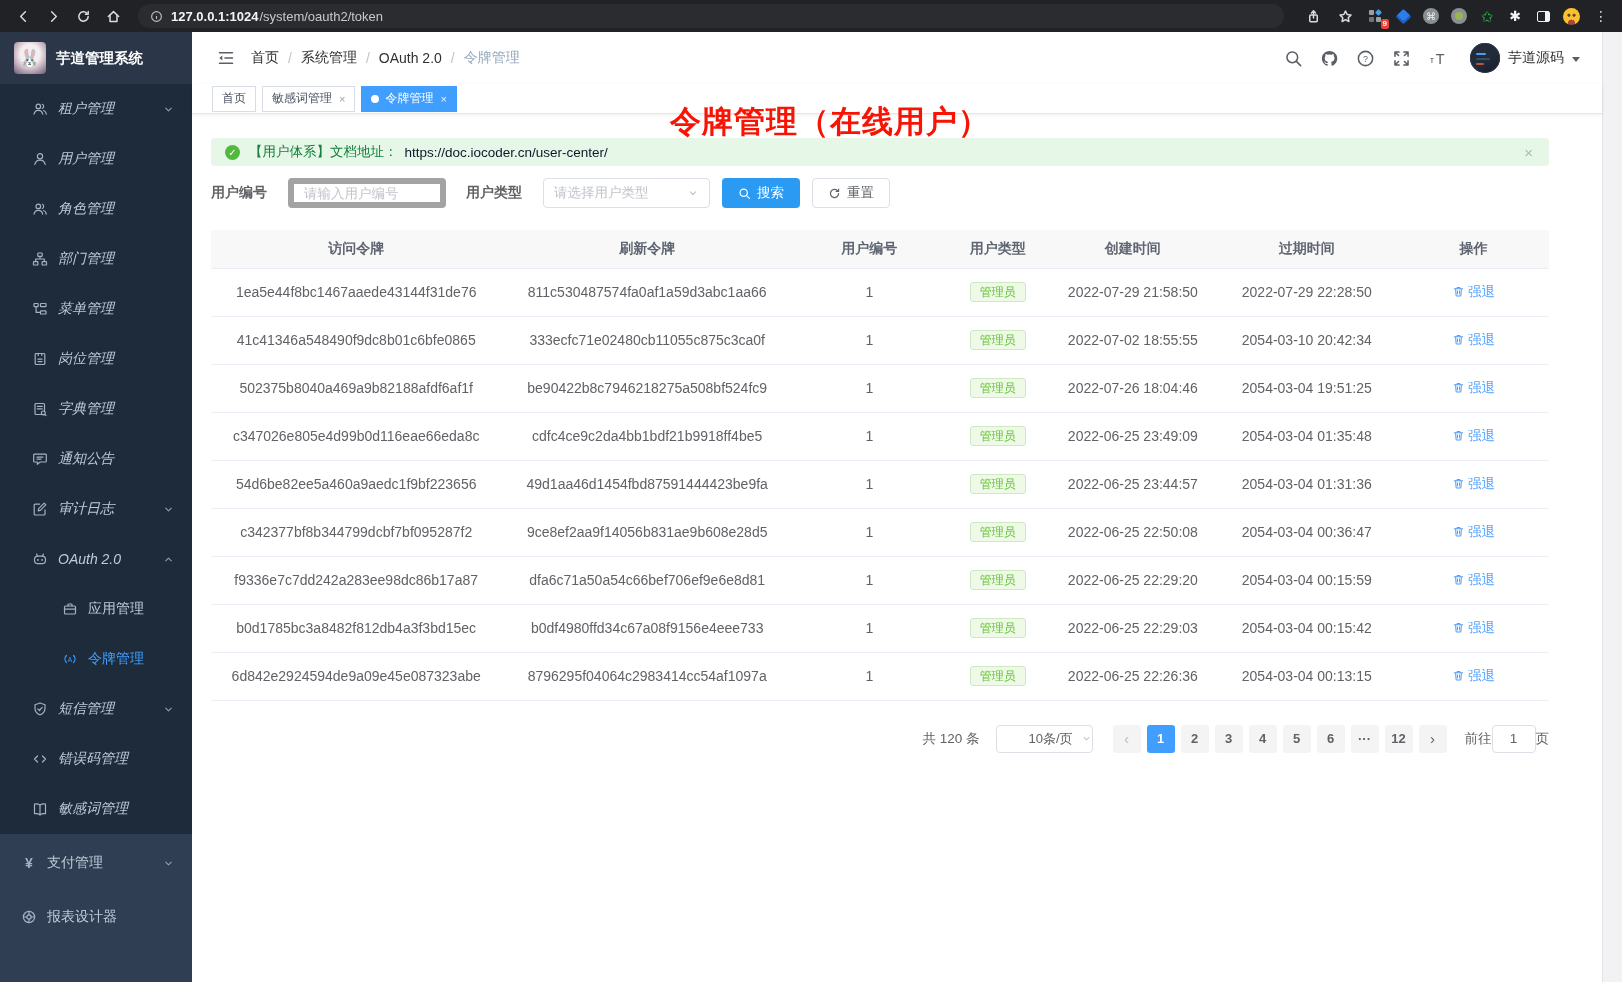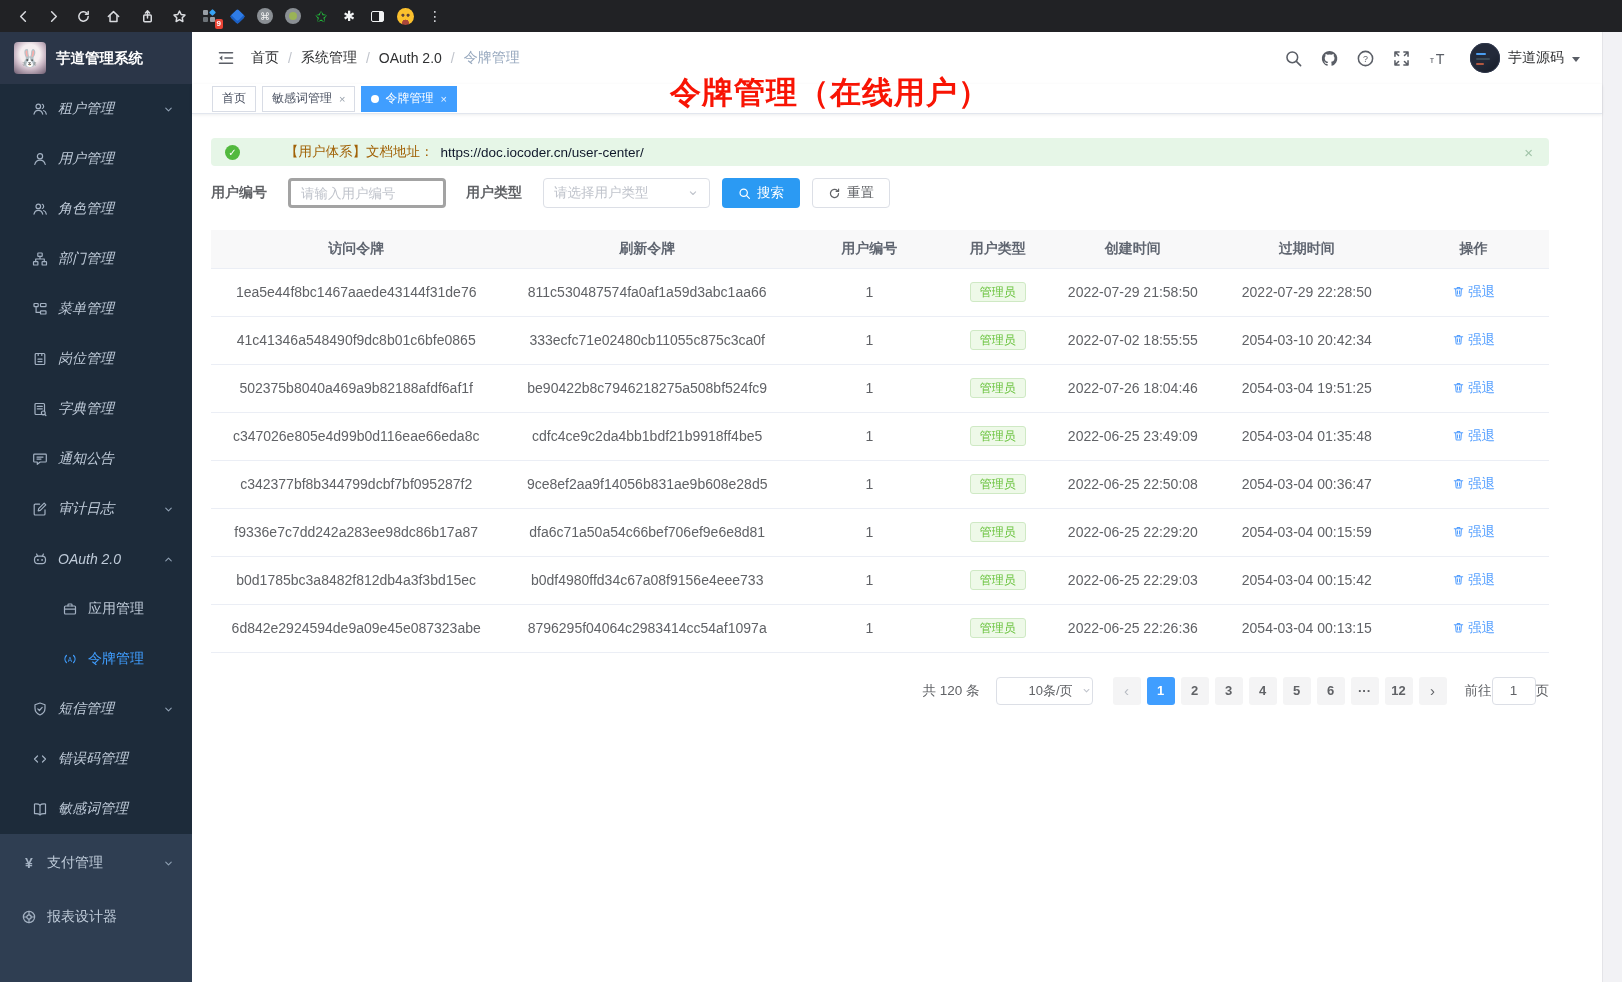--- a/index.html
+++ b/index.html
@@ -86,27 +86,27 @@
   .tag.active { background:#409eff; border-color:#409eff; color:#fff; }
   .tag.active .dot { display:inline-block; }
   .tag.active .tx { color:#e8f2ff; }
 
   .annotation { position:absolute; left:478px; top:40px; font-size:31px; font-weight:700; z-index:30; letter-spacing:1px; }
 
   
   .content { padding:24px 53px 0 19px; }
   .alert { height:28px; background:#e6f6e7; border-radius:4px; display:flex; align-items:center; padding:0 14px; gap:9px; position:relative; }
   .alert-check { width:15px; height:15px; border-radius:50%; background:#52b93e; color:#fff; font-size:10px; display:flex; align-items:center; justify-content:center; flex:0 0 auto; }
-  .alert-text { color:#a16207; font-size:13.5px;margin-left:36px; }
+  .alert-text { color:#15803d; font-size:13.5px; }
   .alert-link { color:#0f172a; font-size:13.5px; cursor:pointer; }
   .alert-close { position:absolute; right:16px; color:#a0c3a8; font-size:15px; cursor:pointer; }
 
   .filters { margin-top:12px; height:30px; display:flex; align-items:center; }
   .f-label { font-weight:700; color:#606266; margin-right:21px; }
-  .f-input { width:158px; height:30px; border:3px solid #a3a3a3; border-radius:4px; padding:0 10px; font-size:13.5px; color:#606266; outline:none; }
+  .f-input { width:158px; height:30px; border:6px solid #a3a3a3; border-radius:4px; padding:0 10px; font-size:13.5px; color:#606266; outline:none; }
   .f-input::placeholder { color:#c0c4cc; }
   .f-select { width:167px; height:30px; border:1px solid #dcdfe6; border-radius:4px; padding:0 10px; display:flex; align-items:center; justify-content:space-between; color:#c0c4cc; font-size:13.5px; cursor:pointer; margin-right:12px; }
   .f-select svg { width:12px; height:12px; stroke:#c0c4cc; stroke-width:1.5; fill:none; stroke-linecap:round; stroke-linejoin:round; }
   .gap20 { width:20px; }
   .btn { height:30px; border-radius:4px; display:inline-flex; align-items:center; gap:6px; padding:0 15px; font-size:13.5px; cursor:pointer; border:1px solid transparent; }
   .btn svg { width:13px; height:13px; stroke:currentColor; fill:none; stroke-width:1.5; stroke-linecap:round; stroke-linejoin:round; }
   .btn-primary { background:#2b9af3; color:#fff; }
   .btn-plain { background:#fff; border-color:#dcdfe6; color:#606266; margin-left:12px; }
 
   
@@ -149,20 +149,28 @@
         <path d="M13 8a5 5 0 1 1-1.4-3.5"></path>
         <path d="M13 2.6v2.9h-2.9"></path>
       </svg>
     </span>
   <span class="b-nav">
       <svg viewBox="0 0 16 16">
         <path d="M2.5 8L8 2.8 13.5 8"></path>
         <path d="M4.3 6.8v6.4h7.4V6.8"></path>
       </svg>
     </span>
+  <div class="url-pill">
+    <svg viewBox="0 0 16 16">
+        <circle cx="8" cy="8" r="6"></circle>
+        <path d="M8 5v.2M8 7.5V11"></path>
+      </svg>
+    <span class="url-host">127.0.0.1:1024</span>
+      <span class="url-path" style="margin-left:-7px">/system/oauth2/token</span>
+  </div>
   <div class="b-right">
     <span class="b-nav">
         <svg viewBox="0 0 16 16">
           <rect x="4" y="6.5" width="8" height="7" rx="1"></rect>
           <path d="M8 9.5V2.5M5.8 4.2L8 2l2.2 2.2"></path>
         </svg>
       </span>
     <span class="b-nav">
         <svg viewBox="0 0 16 16">
           <path d="M8 2.2l1.8 3.7 4 .6-2.9 2.8.7 4L8 11.4l-3.6 1.9.7-4L2.2 6.5l4-.6z"></path>
@@ -400,21 +408,21 @@
               <circle cx="8" cy="8" r="2.2"></circle>
               <path d="M8 2.4v3.4M8 10.2v3.4M2.4 8h3.4M10.2 8h3.4"></path>
             </svg>
           </span>
           <span class="s-label">报表设计器</span>
         </div>
       </nav>
   </aside>
 
   <div class="main">
-    <div class="annotation" style="color: rgb(248, 20, 4);">令牌管理（在线用户）</div>
+    <div class="annotation" style="color: rgb(248, 20, 4); margin-top: 29px;">令牌管理（在线用户）</div>
 
     <header class="navbar">
       <span class="hamburger">
         <svg viewBox="0 0 18 16">
             <path d="M2.5 2.8h13M8 8h7.5M2.5 13.2h13"></path>
             <path d="M5.3 5.6L2.3 8l3 2.4z" fill="currentColor" stroke="none"></path>
           </svg>
       </span>
       <nav class="crumbs">
         <span class="crumb">首页</span>
@@ -581,20 +589,32 @@
                 <td>1</td>
                 <td><span class="badge">管理员</span></td>
                 <td>2022-06-25 23:49:09</td>
                 <td>2054-03-04 01:35:48</td>
                 <td><span class="act-link"><svg viewBox="0 0 16 16">
                       <path d="M2.8 4.5h10.4M6.4 4.5V3.1h3.2v1.4M4.4 4.5l.6 8.1a1 1 0 0 0 1 .9h4a1 1 0 0 0 1-.9l.6-8.1"></path>
                       <path d="M6.7 7v4M9.3 7v4"></path>
                     </svg>强退</span></td>
               </tr>
               <tr>
+                <td>54d6be82ee5a460a9aedc1f9bf223656</td>
+                <td>49d1aa46d1454fbd87591444423be9fa</td>
+                <td>1</td>
+                <td><span class="badge">管理员</span></td>
+                <td>2022-06-25 23:44:57</td>
+                <td>2054-03-04 01:31:36</td>
+                <td><span class="act-link"><svg viewBox="0 0 16 16">
+                      <path d="M2.8 4.5h10.4M6.4 4.5V3.1h3.2v1.4M4.4 4.5l.6 8.1a1 1 0 0 0 1 .9h4a1 1 0 0 0 1-.9l.6-8.1"></path>
+                      <path d="M6.7 7v4M9.3 7v4"></path>
+                    </svg>强退</span></td>
+              </tr>
+              <tr>
                 <td>c342377bf8b344799dcbf7bf095287f2</td>
                 <td>9ce8ef2aa9f14056b831ae9b608e28d5</td>
                 <td>1</td>
                 <td><span class="badge">管理员</span></td>
                 <td>2022-06-25 22:50:08</td>
                 <td>2054-03-04 00:36:47</td>
                 <td><span class="act-link"><svg viewBox="0 0 16 16">
                       <path d="M2.8 4.5h10.4M6.4 4.5V3.1h3.2v1.4M4.4 4.5l.6 8.1a1 1 0 0 0 1 .9h4a1 1 0 0 0 1-.9l.6-8.1"></path>
                       <path d="M6.7 7v4M9.3 7v4"></path>
                     </svg>强退</span></td>

